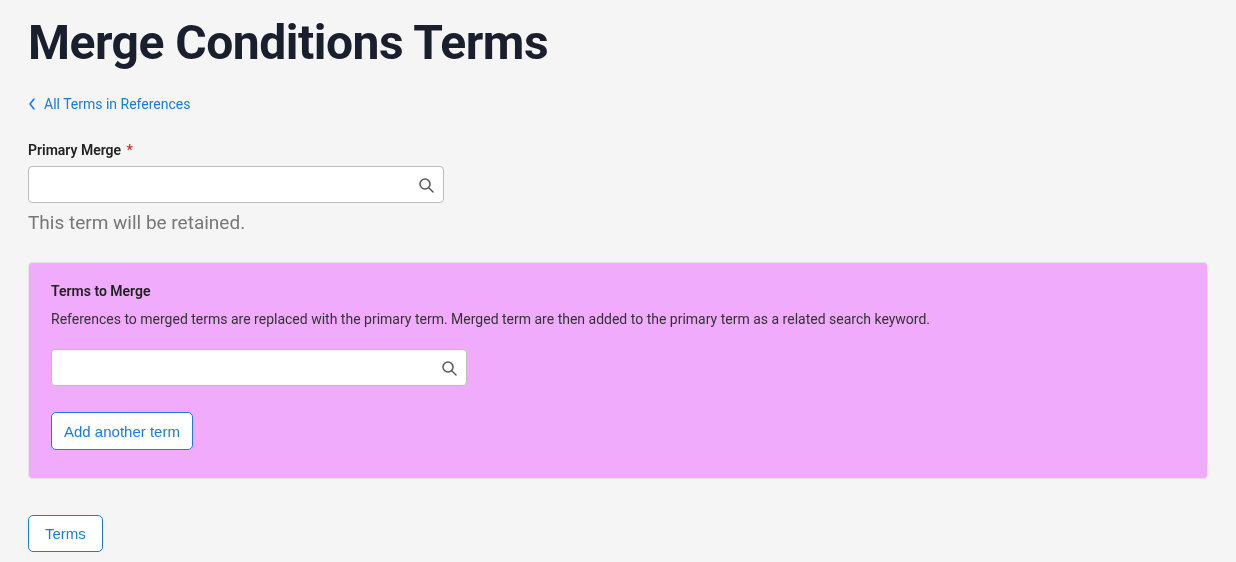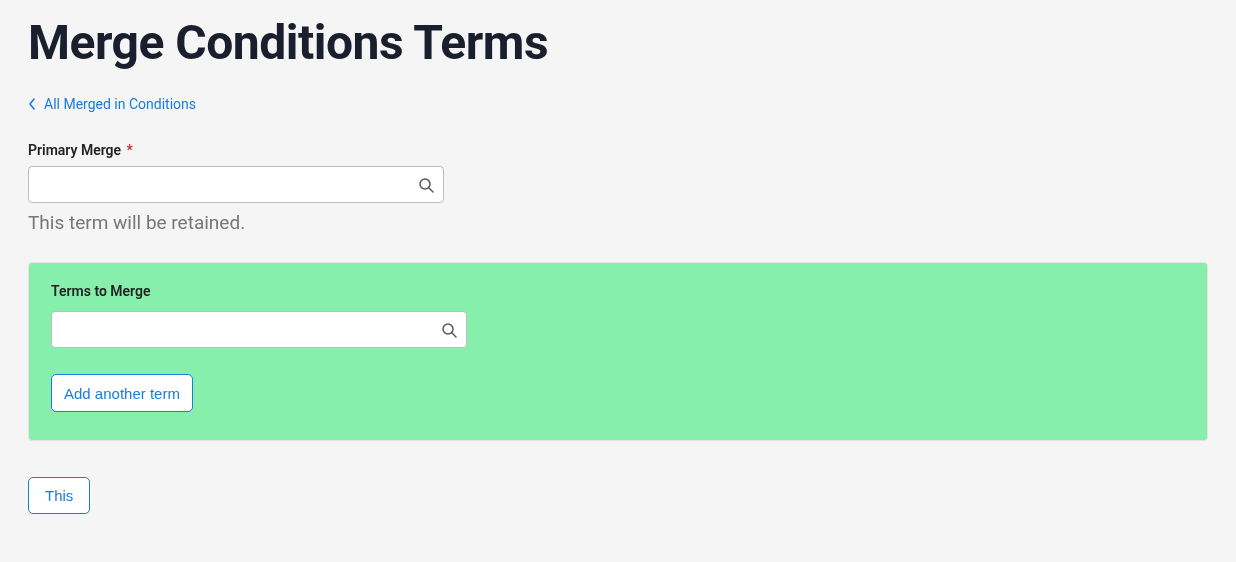--- a/index.html
+++ b/index.html
@@ -73,21 +73,21 @@
       stroke: #555;
       fill: none;
       pointer-events: none;
     }
     .helper-text {
       font-size: 19px;
       color: #777;
       margin-top: 8px;
     }
     .card {
-      background: #86efac;
+      background: #f0abfc;
       border: 1px solid #e4e4e4;
       border-radius: 4px;
       padding: 20px 22px 28px 22px;
       margin-top: 28px;
       width: 1180px;
     }
     .card-title {
       font-size: 14px;
       font-weight: 600;
       color: #222;
@@ -126,48 +126,49 @@
 <body>
 
 
 
 <h1 class="page-title">Merge Conditions Terms</h1>
 
 <a class="breadcrumb">
   <svg viewBox="0 0 8 12">
     <polyline points="6,1 2,6 6,11" stroke-width="1.6" stroke-linecap="round" stroke-linejoin="round"></polyline>
   </svg>
-  <span>All Merged in Conditions</span>
+  <span>All Terms in References</span>
 </a>
 
 <div>
   <label class="field-label">
     <span>Primary Merge</span>
     <span class="required">*</span>
   </label>
   <div class="search-input-wrap">
     <input type="text" class="search-input" value="" style="">
     <svg class="search-icon" viewBox="0 0 16 16">
       <circle cx="7" cy="7" r="5" stroke-width="1.5"></circle>
       <line x1="11" y1="11" x2="15" y2="15" stroke-width="1.5" stroke-linecap="round"></line>
     </svg>
   </div>
   <div class="helper-text">This term will be retained.</div>
 </div>
 
 <div class="card">
   <div class="card-title">Terms to Merge</div>
+  <div class="card-desc">References to merged terms are replaced with the primary term. Merged term are then added to the primary term as a related search keyword.</div>
   <div class="search-input-wrap">
     <input type="text" class="search-input" value="" style="">
     <svg class="search-icon" viewBox="0 0 16 16">
       <circle cx="7" cy="7" r="5" stroke-width="1.5"></circle>
       <line x1="11" y1="11" x2="15" y2="15" stroke-width="1.5" stroke-linecap="round"></line>
     </svg>
   </div>
   <button class="btn add-term-btn">Add another term</button>
 </div>
 
 <div class="merge-btn-wrap">
-  <button class="btn merge-btn">This</button>
+  <button class="btn merge-btn">Terms</button>
 </div>
 
 
 
 
 </body></html>

